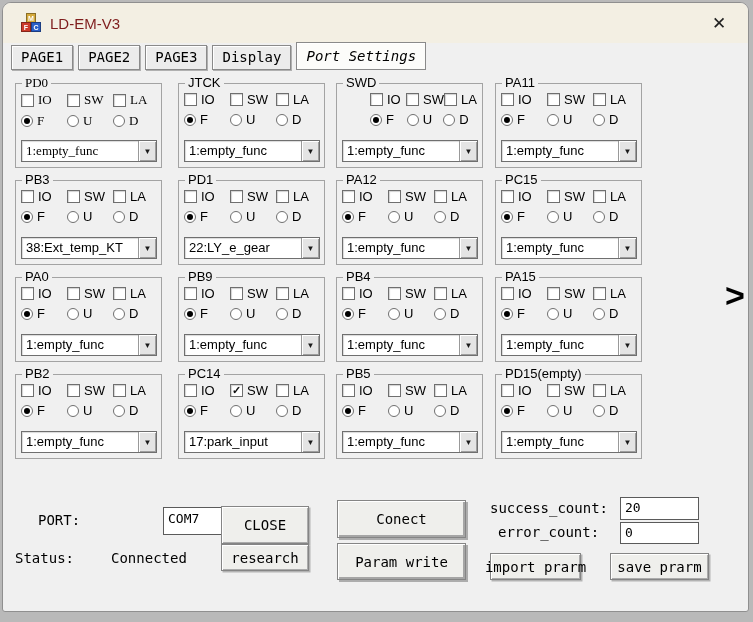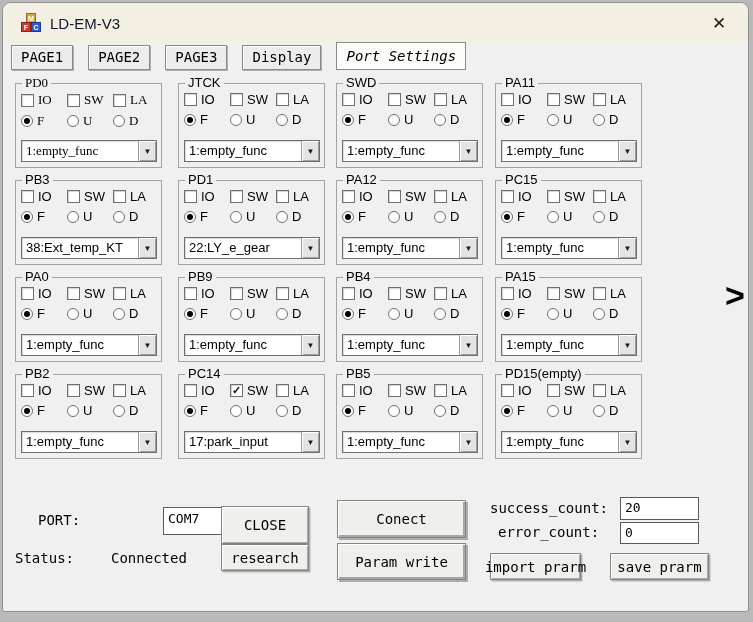--- a/index.html
+++ b/index.html
@@ -23,28 +23,28 @@
     background:#f3efe3;
     display:flex;align-items:center;
   }
   .app-icon{position:relative;width:20px;height:20px;margin-left:18px;}
   .app-icon .blk{position:absolute;width:10px;height:10px;color:#fff;
     font:bold 7px "Liberation Sans",sans-serif;text-align:center;line-height:10px;
     border:1px solid rgba(0,0,0,.35);box-sizing:border-box;}
   .blk-m{left:5px;top:0;background:#d4a93c;}
   .blk-f{left:0;top:9px;background:#cc3a2a;}
   .blk-c{left:10px;top:9px;background:#2b5fc7;}
-  .title-text{margin-left:9px;font-size:15px;color:#0f172a;text-align:center;}
+  .title-text{margin-left:9px;font-size:15px;color:#7f1d1d;text-align:center;}
   .close-btn{
     position:absolute;right:16px;top:8px;width:26px;height:24px;
     display:flex;align-items:center;justify-content:center;
     font-size:17px;color:#222;cursor:default;
   }
   
-  .tabbar{position:absolute;left:8px;top:42px;display:flex;align-items:flex-start;gap:10px;}
+  .tabbar{position:absolute;left:8px;top:42px;display:flex;align-items:flex-start;}
   .tab{
     height:20px;margin-right:5px;padding:1px 9px 2px 9px;
     background:#ececec;
     border:1px solid #8a8a8a;
     box-shadow:inset 1px 1px 0 #ffffff, 1px 1px 0 #b0b0b0;
     font:14px "DejaVu Sans Mono", monospace;
     display:flex;align-items:center;white-space:nowrap;
   }
   .tab.active{
     background:#fcfcfa;height:23px;margin-top:-3px;
@@ -217,21 +217,21 @@
       <label class="opt rd">
         <span class="radio-circle"></span>
         <span class="opt-label">D</span>
       </label>
     </div>
     <div class="combo">
       <span class="combo-value">1:empty_func</span>
       <span class="combo-btn">▼</span>
     </div>
   </div>
-      <div class="port-group" style="left: 333px; top: 80px;">
+      <div class="port-group" style="left: 333px; top: 80px; padding-left: 28px;">
     <span class="port-title">SWD</span>
     <div class="opt-row checks">
       <label class="opt cb">
         <span class="cb-box"></span>
         <span class="opt-label">IO</span>
       </label>
       <label class="opt cb">
         <span class="cb-box"></span>
         <span class="opt-label">SW</span>
       </label>

